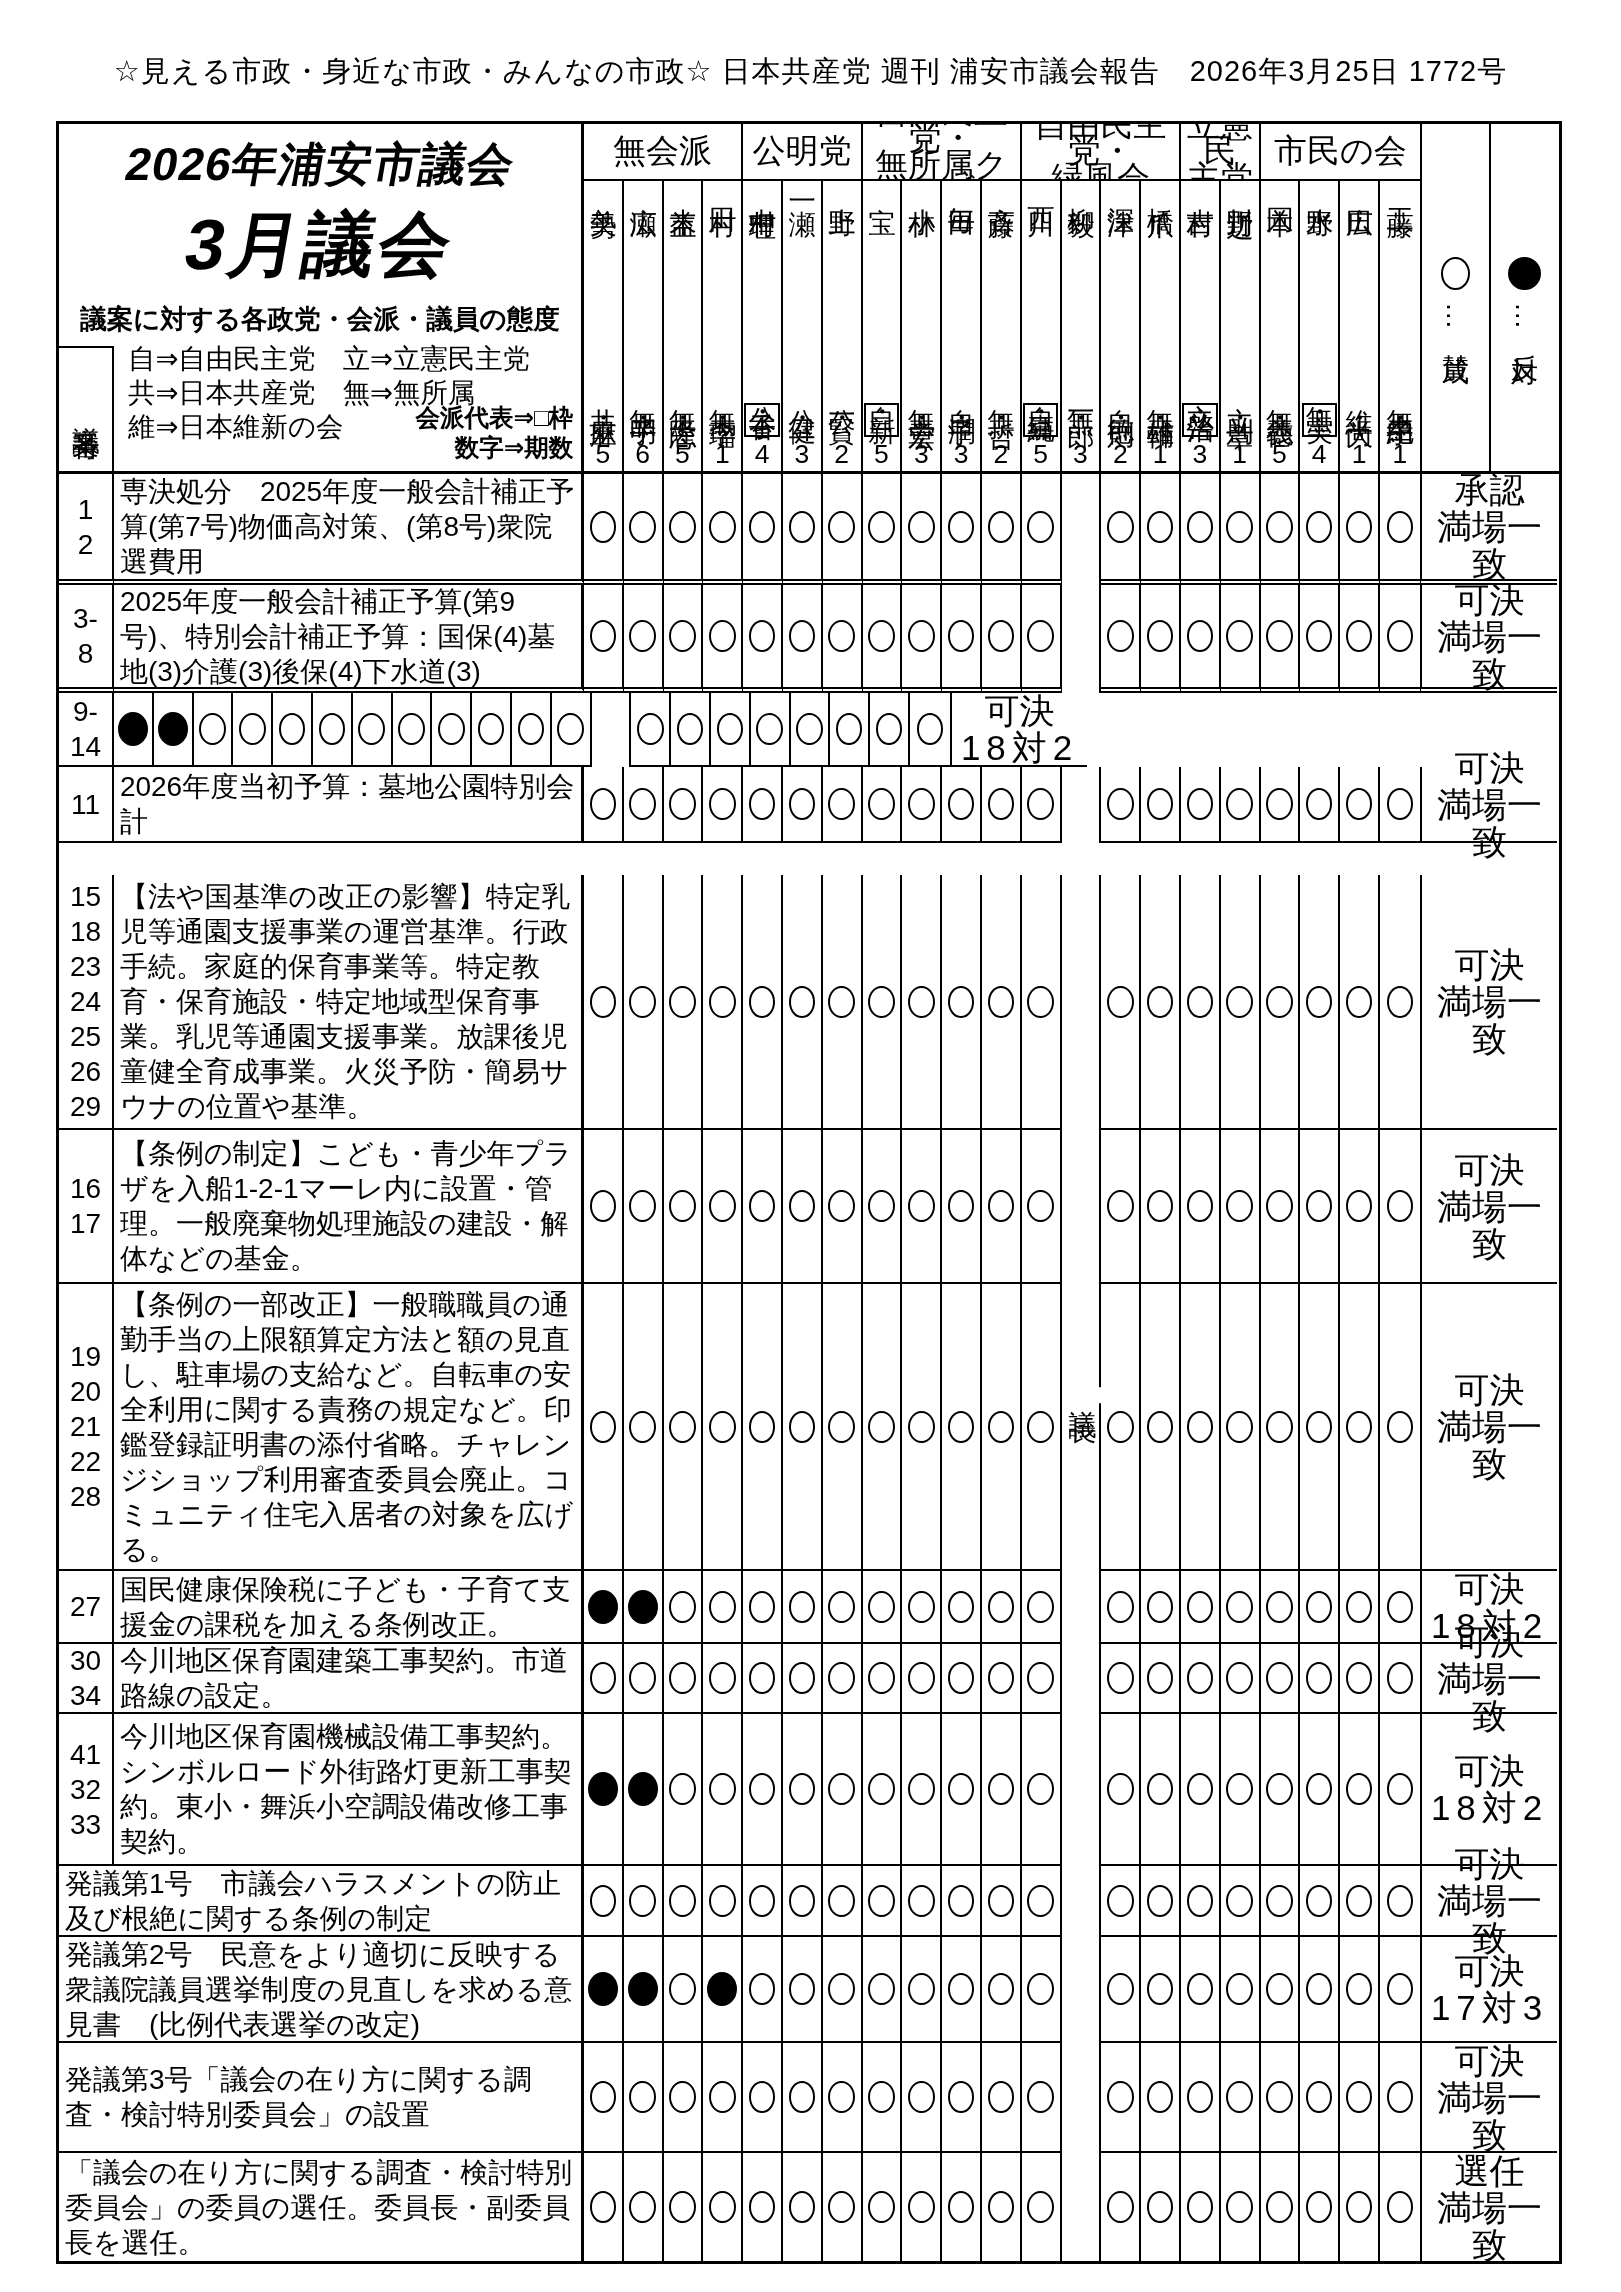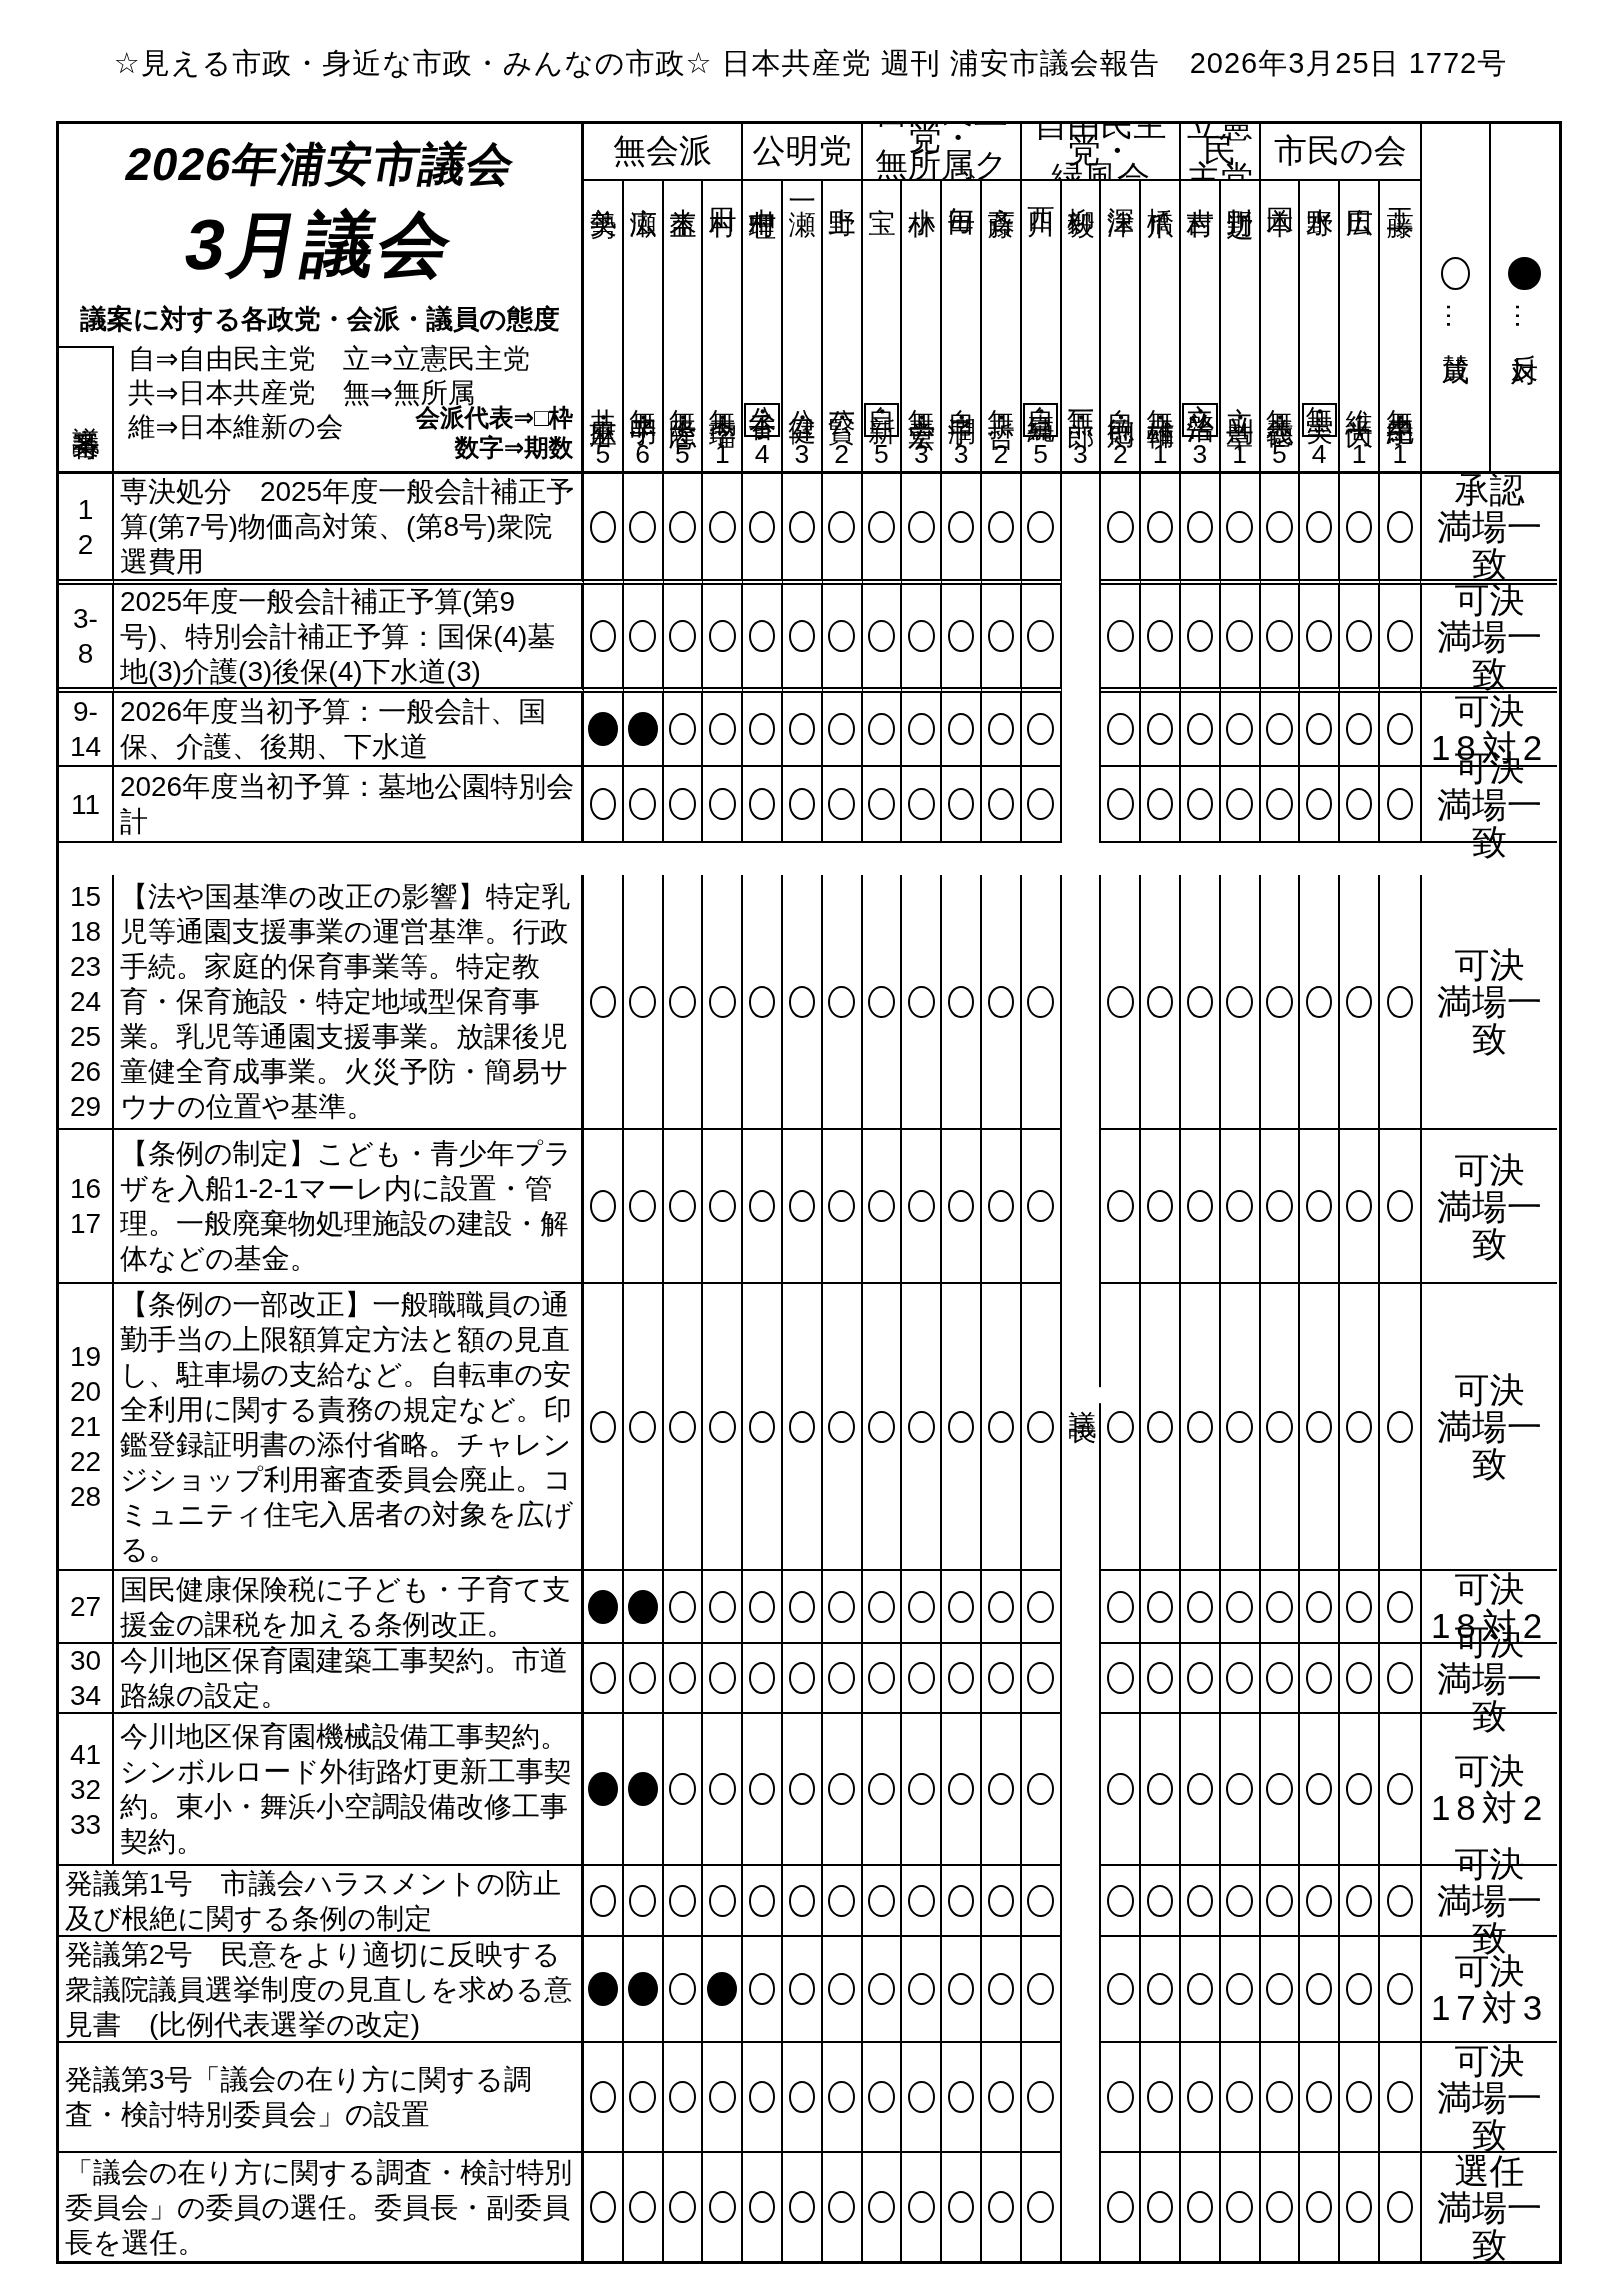--- a/index.html
+++ b/index.html
@@ -3,21 +3,21 @@
 <meta charset="utf-8">
 <style>
   * { box-sizing: border-box; margin: 0; padding: 0; }
   html,body { background:#fff; }
   body {
     width:1621px; height:2293px; position:relative;
     font-family:"Liberation Sans","DejaVu Sans",sans-serif;
     color:#000;
   }
   .page-header {
-    position:absolute; top:44px; left:0; width:100%;
+    position:absolute; top:52px; left:0; width:100%;
     text-align:center; font-size:29px; letter-spacing:1px; white-space:nowrap;
   }
   .table {
     position:absolute; left:56px; top:121px; width:1506px;
     border:3.9px solid #000; background:#fff;
   }
   
   .thead { display:flex; height:350px; border-bottom:3.9px solid #000; }
   .title-cell { width:525px; border-right:3.9px solid #000; position:relative; overflow:hidden; }
   .t1 { margin-top:9.8px; text-align:center; font-size:46px; font-weight:900;
@@ -441,21 +441,20 @@
         <div class="result-cell bb">
           <div>可決</div>
           <div>満場一致</div>
         </div>
       </div>
       <div class="brow" style="height: 74px;">
         <div class="num-cell bb">
           <div>9-</div>
           <div>14</div>
         </div>
-        <div class="text-cell bb">2026年度当初予算：一般会計、国保、介護、後期、下水道</div>
         <div class="votes">
           <div class="vote-cell bb">
             <span class="circle filled"></span>
           </div>
           <div class="vote-cell bb">
             <span class="circle filled"></span>
           </div>
           <div class="vote-cell bb">
             <span class="circle"></span>
           </div>

